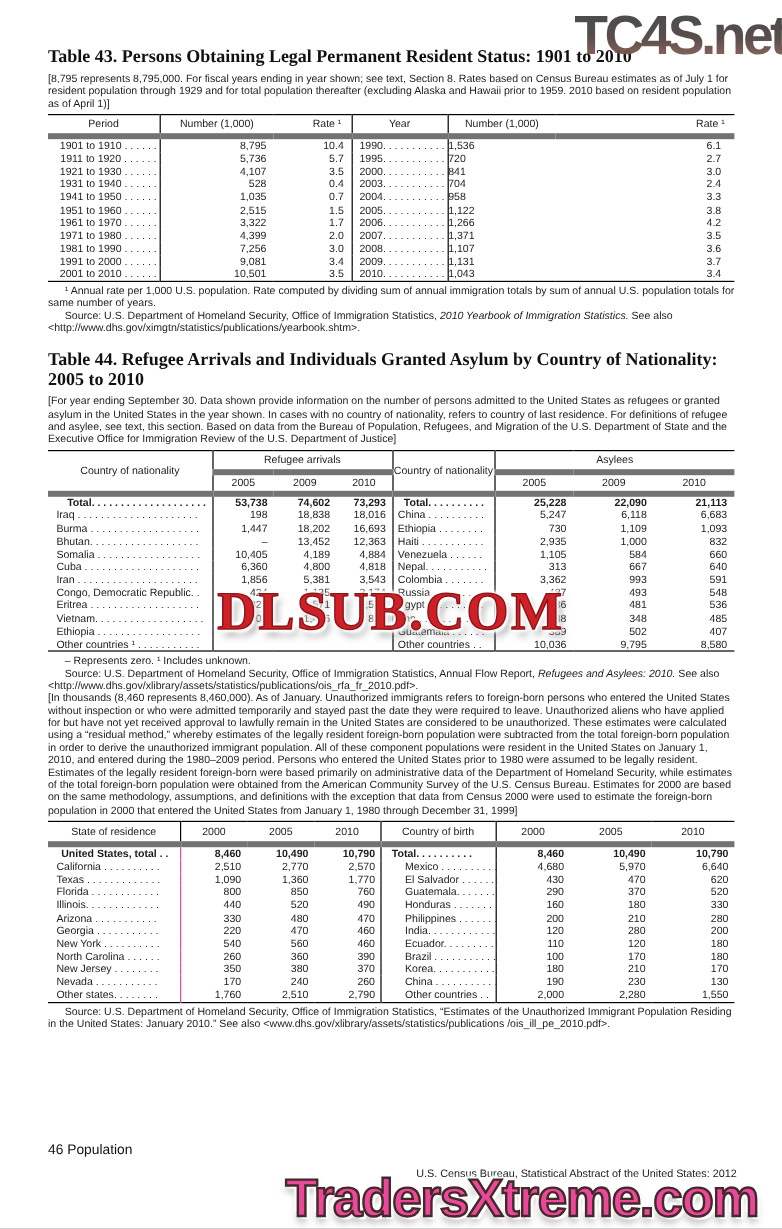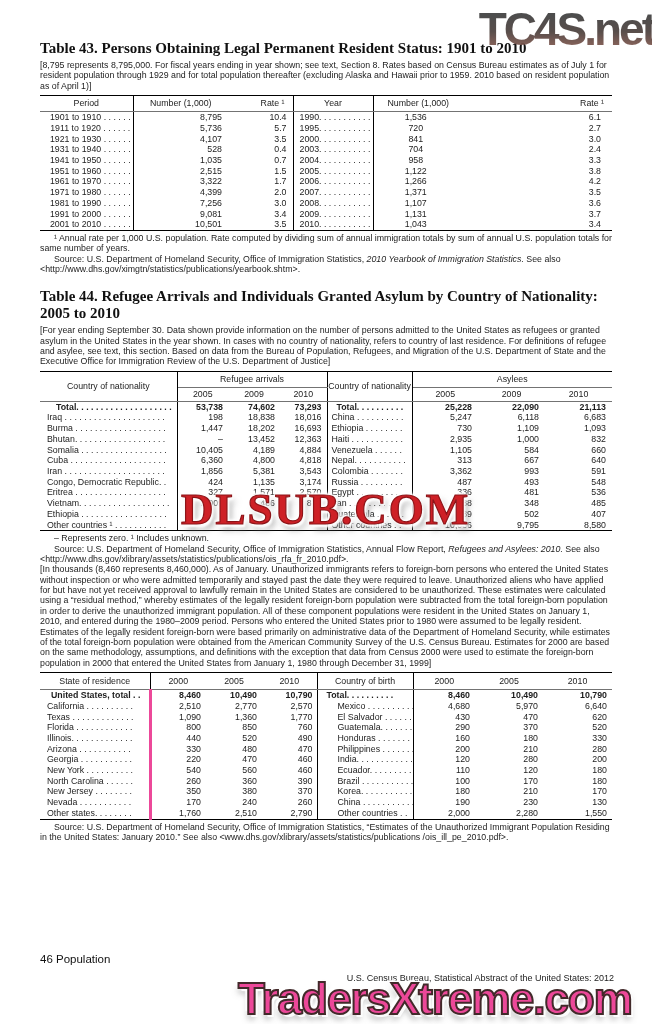--- a/index.html
+++ b/index.html
@@ -7,45 +7,45 @@
         font-family:"Liberation Sans",sans-serif;color:#1c1c1c;}
   .content{position:absolute;left:40px;top:40px;width:572px;}
   .tbl-title{font-family:"Liberation Serif",serif;font-weight:bold;font-size:15px;
              line-height:17px;margin:0 0 3px 0;color:#111;}
   .mt{margin-top:14px;}
   .mt2{margin-top:12px;}
   .note{font-size:8.8px;line-height:10.4px;margin:0 0 4px 0;text-align:left;}
   table{border-collapse:collapse;table-layout:fixed;width:572px;
         border-top:1.4px solid #000;border-bottom:1.4px solid #000;font-size:8.8px;}
   td,th{padding:0;overflow:hidden;white-space:nowrap;height:10.7px;line-height:10.7px;}
-  th{font-weight:normal;border-bottom:1px solid #737373;text-align:center;font-size:8.8px;margin-top:40px;}
+  th{font-weight:normal;border-bottom:5px solid #737373;text-align:center;font-size:8.8px;margin-top:40px;}
   td{font-size:8.8px;}
   tr.bold td{font-weight:bold;}
   
   .t43 td:nth-child(1){text-align:center;padding-left:8px;border-right:1px solid #000;}
   .t43 td:nth-child(2){text-align:right;padding-right:6px;padding-left:42px;}
   .t43 td:nth-child(3){text-align:right;padding-right:6px;border-right:1px solid #000;}
   .t43 td:nth-child(4){text-align:left;padding-left:6px;border-right:1px solid #000;}
-  .t43 td:nth-child(5){text-align:center;padding-right:5px;}
+  .t43 td:nth-child(5){text-align:left;padding-right:5px;}
   .t43 td:nth-child(6){text-align:right;padding-right:11px;}
   .t43 th:nth-child(1),.t43 th:nth-child(3),.t43 th:nth-child(4){border-right:1px solid #000;}
   .t43 th:nth-child(3),.t43 th:nth-child(6){text-align:right;padding-right:8px;}
   
   .t44 td:nth-child(1){text-align:left;padding-left:7px;border-right:1px solid #000;}
   .t44 td:nth-child(2),.t44 td:nth-child(3){text-align:right;padding-right:5px;}
   .t44 td:nth-child(4){text-align:right;padding-right:5px;border-right:1px solid #000;}
   .t44 td:nth-child(5){text-align:left;padding-left:4px;border-right:1px solid #000;}
   .t44 td:nth-child(6),.t44 td:nth-child(7),.t44 td:nth-child(8){text-align:right;padding-right:6px;}
   .t44 tr.bold td:nth-child(1){padding-left:16px;}
   .t44 tr.bold td:nth-child(5){padding-left:9px;}
   .t44 th.vr{border-right:1px solid #000;}
   .t44 thead tr:nth-child(2) th{height:13px;line-height:13px;}
   .t44 thead tr:nth-child(1) th{height:15px;line-height:15px;}
   
-  .t45 td:nth-child(1){text-align:left;padding-left:7px;border-right:3px solid #ec4899;}
+  .t45 td:nth-child(1){text-align:left;padding-left:7px;border-right:1px solid #ec4899;}
   .t45 td:nth-child(2),.t45 td:nth-child(3){text-align:right;padding-right:5px;}
   .t45 td:nth-child(4){text-align:right;padding-right:4px;border-right:1px solid #000;}
   .t45 td:nth-child(5){text-align:left;padding-left:20px;border-right:1px solid #000;}
   .t45 td:nth-child(6),.t45 td:nth-child(7),.t45 td:nth-child(8){text-align:right;padding-right:5px;}
   .t45 tr.bold td:nth-child(1){padding-left:11px;}
   .t45 tr.bold td:nth-child(5){padding-left:9px;}
   .t45 th:nth-child(1),.t45 th:nth-child(4),.t45 th:nth-child(5){border-right:1px solid #000;}
   .t45 th{height:16px;line-height:16px;}
   .t43 th{height:15px;line-height:15px;}
   .fnote{font-size:8.8px;line-height:10.3px;margin:2px 0 0 0;text-indent:14px;}

